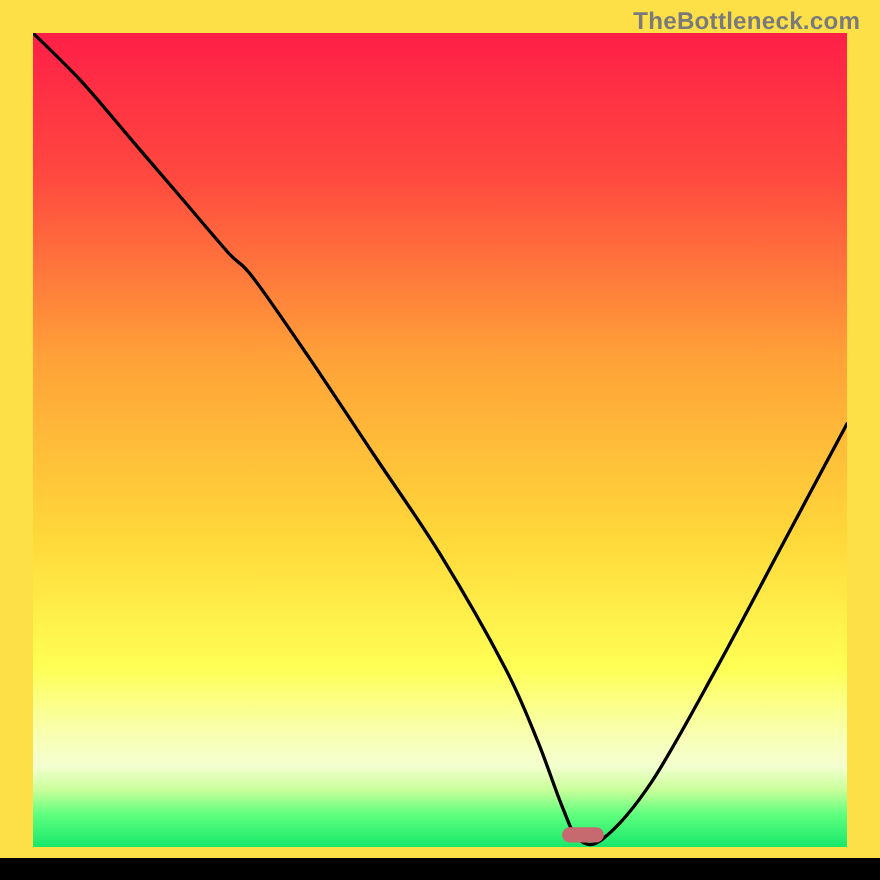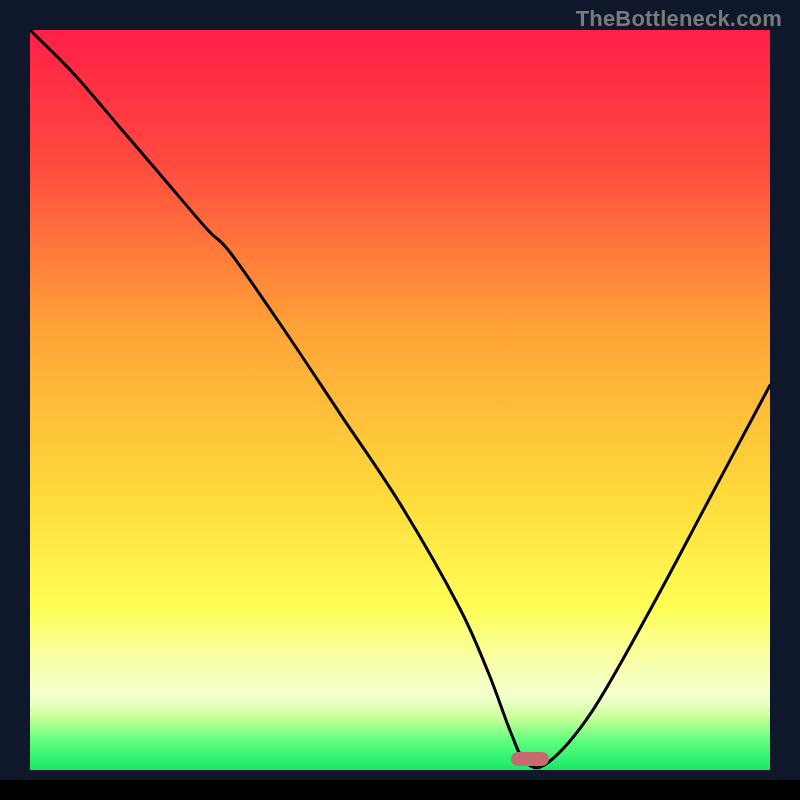--- a/index.html
+++ b/index.html
@@ -9,21 +9,21 @@
     height: 800px;
     background: #000;
     overflow: hidden;
   }
   .frame {
     position: absolute;
     left: 0;
     top: 0;
     width: 800px;
     height: 780px;
-    background: #0f172a;
+    background: #fde047;
   }
   .plot {
     position: absolute;
     left: 30px;
     top: 30px;
     width: 740px;
     height: 740px;
     overflow: hidden;
   }
   .gradient {

